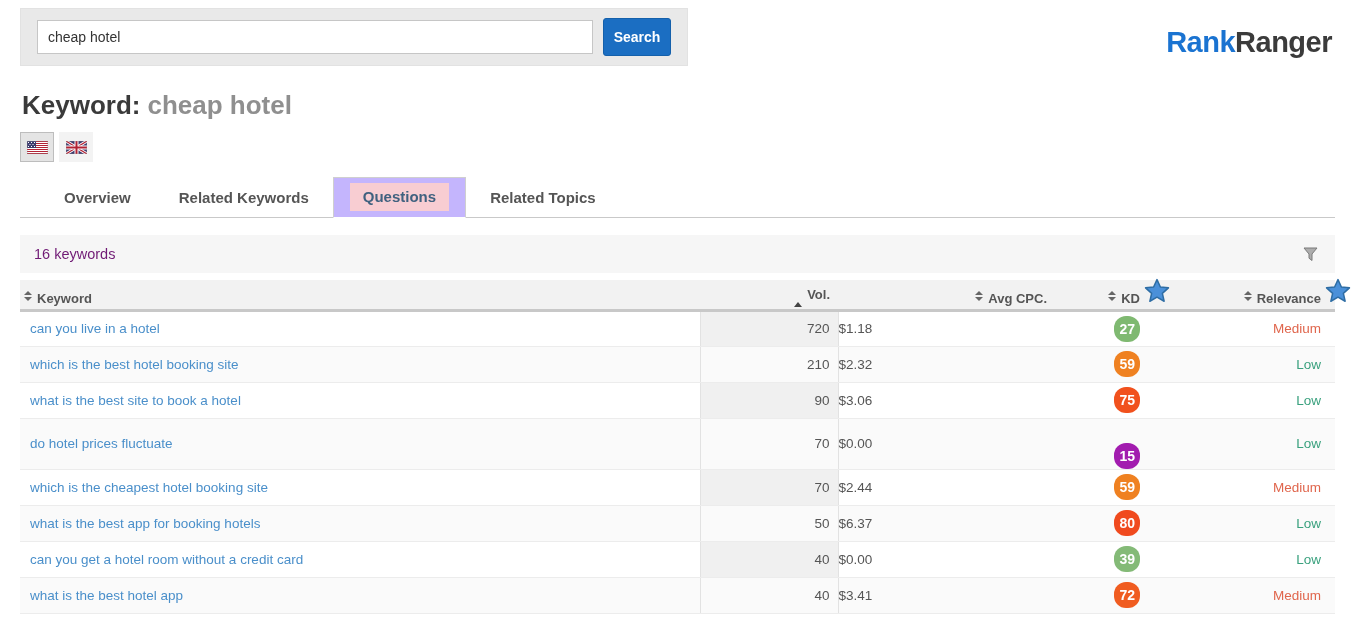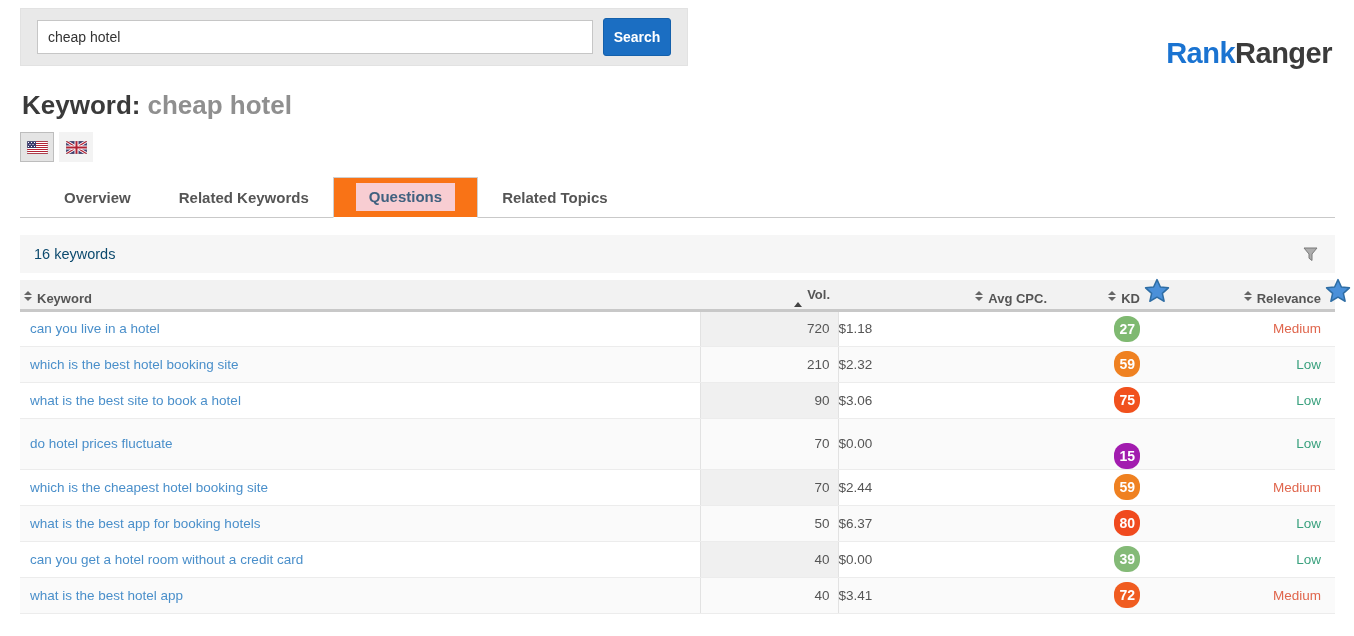--- a/index.html
+++ b/index.html
@@ -20,51 +20,51 @@
     flex:1; height:34px; border:1px solid #c6c6c6; background:#fff;
     padding:0 10px; font-size:14px; color:#333; outline:none; font-family:inherit;
   }
   .search-btn {
     margin-left:10px; width:68px; height:38px; background:#1b6ec2;
     border:1px solid #1460ab; border-radius:3px; color:#fff;
     font-weight:bold; font-size:14px; font-family:inherit; cursor:pointer;
   }
 
   
-  .logo { position:absolute; top:37px; right:22px; font-size:29px; font-weight:bold; letter-spacing:-0.5px; }
+  .logo { position:absolute; top:26px; right:22px; font-size:29px; font-weight:bold; letter-spacing:-0.5px; }
   .logo-rank { color:#1a73d1; }
   .logo-ranger { color:#3b3b3b; }
 
   
   .heading { position:absolute; left:22px; top:90px; font-size:26px; }
   .heading-label { font-weight:bold; color:#3a3a3a; }
   .heading-value { color:#8f8f8f; font-weight:600; margin-left:7px; }
 
   
   .flags { position:absolute; left:20px; top:132px; display:flex; gap:5px; }
   .flag-btn { width:34px; height:30px; display:flex; align-items:center; justify-content:center; cursor:pointer; }
   .flag-btn.selected { background:#e4e4e4; border:1px solid #bdbdbd; }
   .flag-btn.unselected { background:#f3f3f3; border:1px solid #f3f3f3; }
   .flag-btn svg { display:block; }
 
   
   .tab-bar { position:absolute; left:20px; top:181px; width:1315px; }
   .tab-row { display:flex; align-items:flex-end; border-bottom:1px solid #c9c9c9; height:37px; padding-left:20px; }
   .tab { padding:0 24px 11px; font-size:15px; font-weight:600; color:#555; cursor:pointer; white-space:nowrap; }
   .tab.active {
-    background:#f97316; border:1px solid #cfcfcf; border-bottom:1px solid #fff;
-    margin-bottom:-1px; padding:5px 22px 6px; cursor:default;text-decoration:underline;
+    background:#c4b5fd; border:1px solid #cfcfcf; border-bottom:1px solid #fff;
+    margin-bottom:-1px; padding:5px 16px 6px; cursor:default;text-decoration:underline;
   }
   .tab-highlight { display:inline-block; background:#f8cdd2; color:#40617f; padding:5px 13px 6px; }
 
   
   .toolbar {
     position:absolute; left:20px; top:235px; width:1315px; height:38px;
     background:#f6f6f6; display:flex; align-items:center; justify-content:space-between;
-    padding:0 14px; font-size:14.5px; color:#0c4a6e;
+    padding:0 14px; font-size:14.5px; color:#701a75;
   }
   .filter-btn { background:none; border:none; padding:2px; cursor:pointer; line-height:0; }
 
   
   .table-wrap { position:absolute; left:20px; top:280px; width:1315px; }
   table { border-collapse:collapse; table-layout:fixed; width:1315px; font-size:13.5px; }
   thead th {
     background:#f2f2f2; border-bottom:3px solid #c8c8c8; height:30px;
     font-size:13px; font-weight:bold; color:#555; padding:0; overflow:visible;
   }

